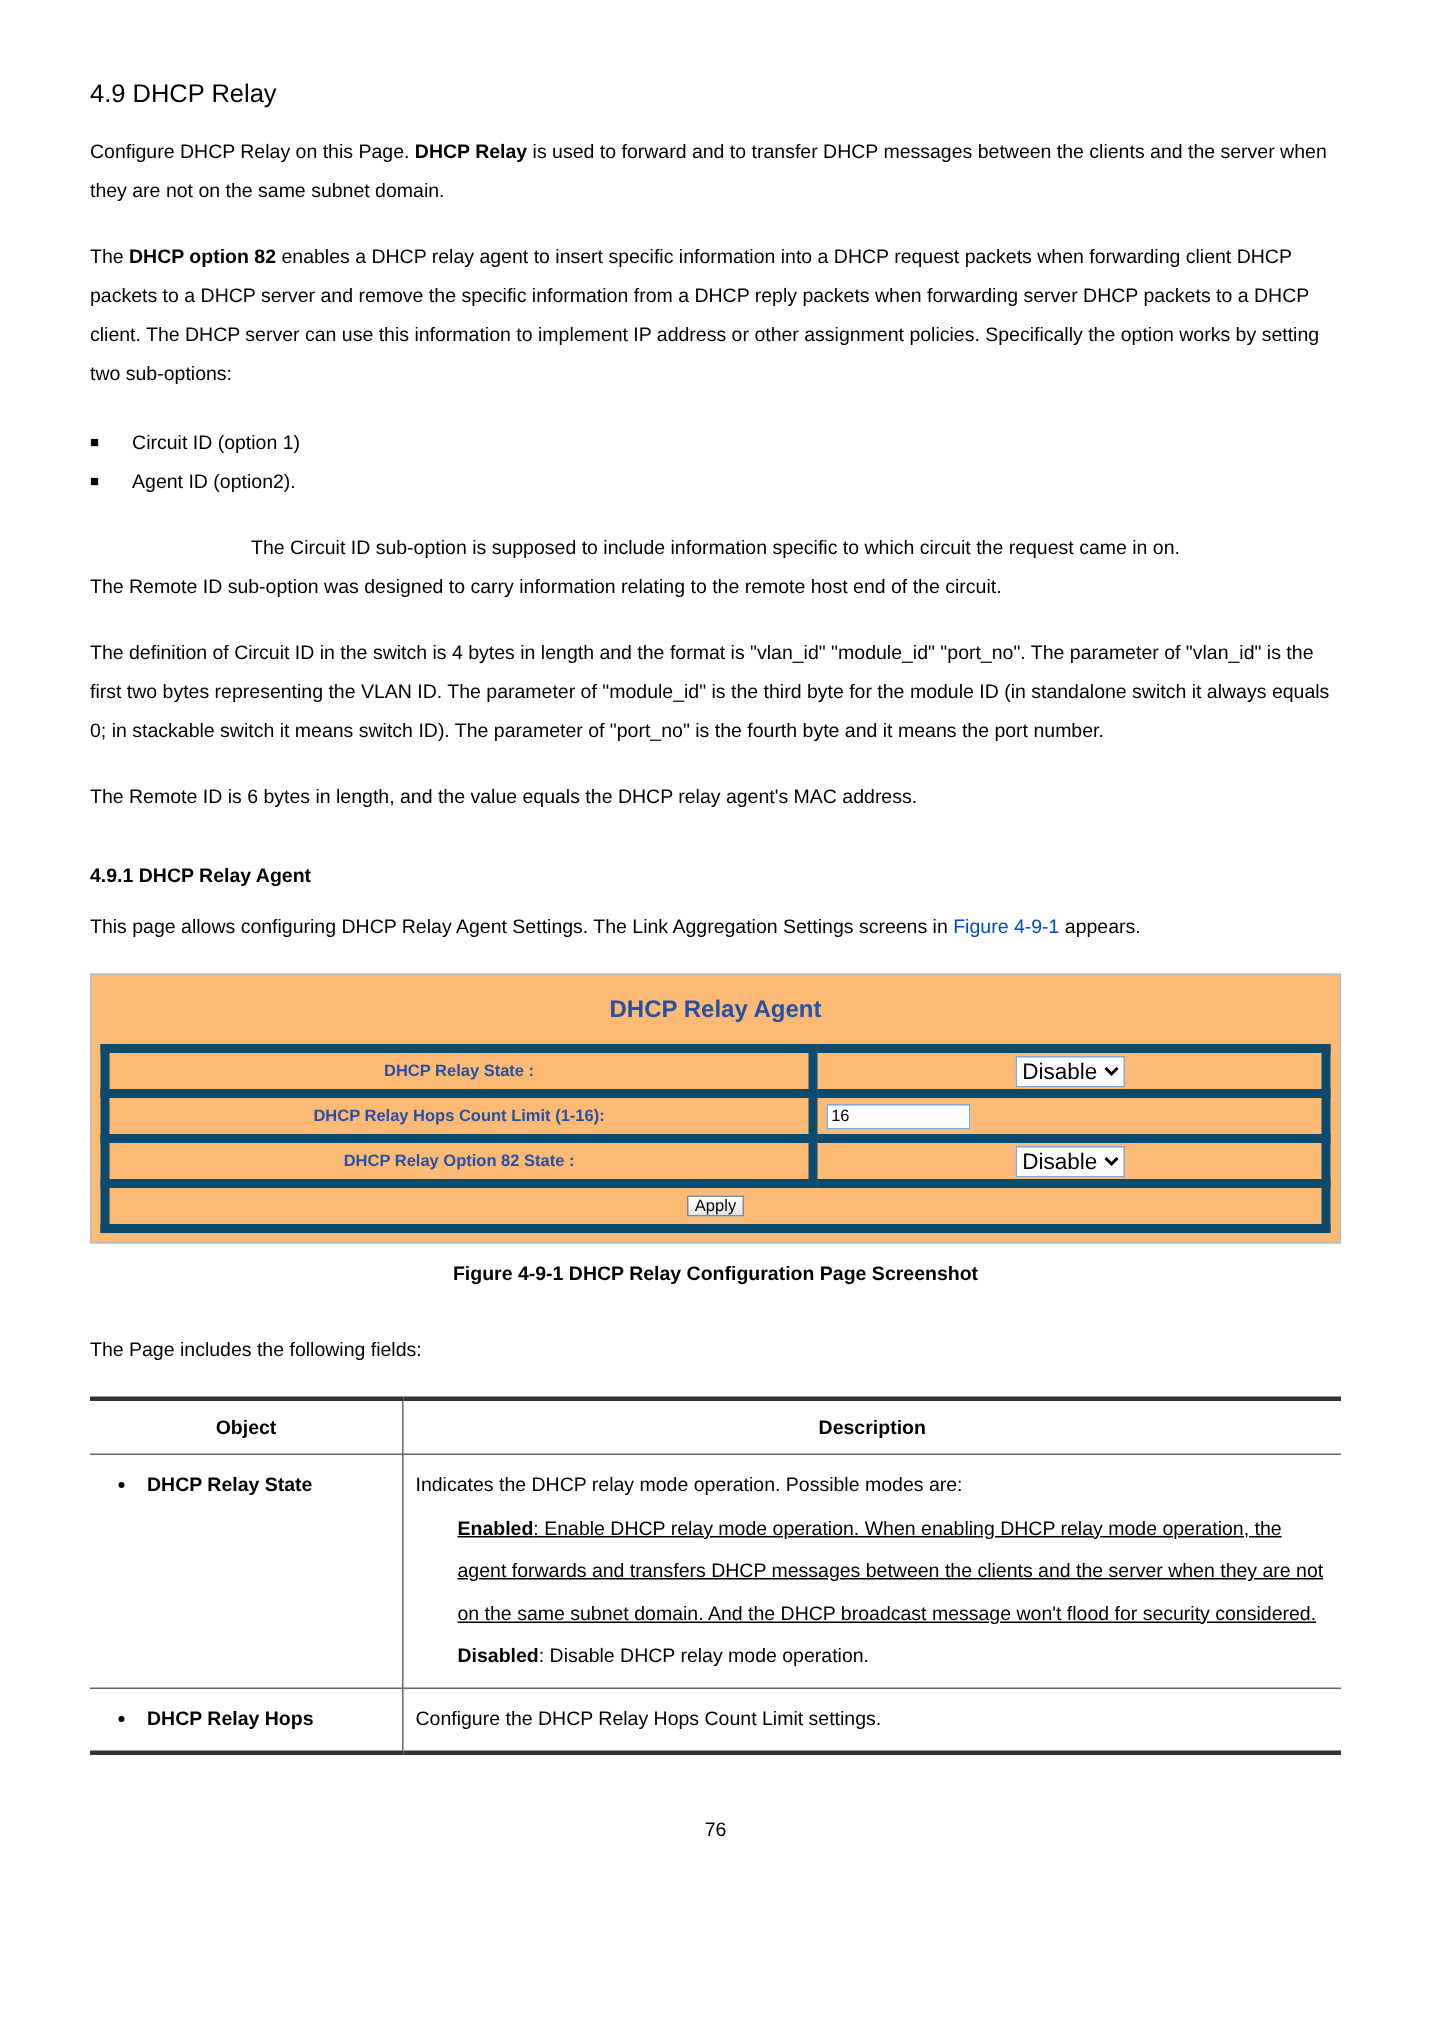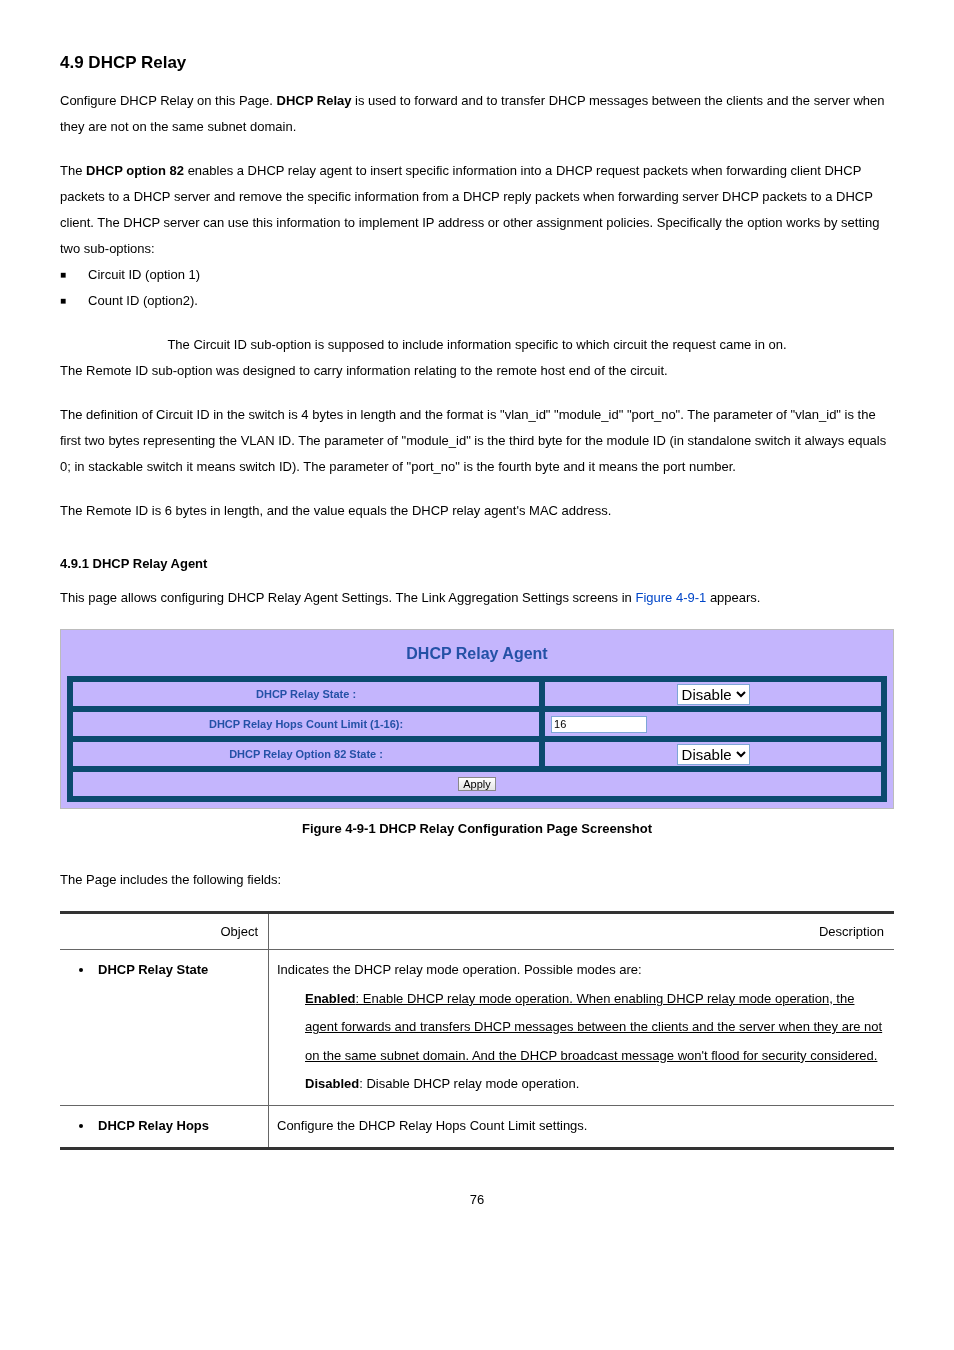--- a/index.html
+++ b/index.html
@@ -6,21 +6,21 @@
     font-family: Arial, sans-serif;
     font-size: 13px;
     line-height: 1.5;
     color: #000;
     background: #fff;
     margin: 0;
     padding: 50px 60px 30px 60px;
     width: 834px;
   }
   .section-title {
-    font-weight: bold;
+    font-weight: normal;
     font-size: 17px;
     margin-bottom: 12px;
   }
   p {
     margin: 0 0 18px 0;
     line-height: 2.0;
   }
   .bold-inline { font-weight: bold; }
   ul.square-list {
     list-style: none;
@@ -41,21 +41,21 @@
     font-weight: bold;
     font-size: 13px;
     margin-bottom: 12px;
     margin-top: 30px;
   }
   .link-blue { color: #0046c8; }
   .screenshot-box {
     border: 1px solid #bcbcbc;
     margin: 14px 0 6px 0;
     padding: 6px;
-    background: #c4b5fd;
+    background: #fdba74;
   }
   .screenshot-title {
     font-family: "Trebuchet MS", Arial, sans-serif;
     color: #2451a6;
     font-weight: bold;
     text-align: center;
     font-size: 16px;
     padding: 6px 0 10px 0;
   }
   table.config-table {
@@ -105,22 +105,22 @@
     text-align: center;
     margin: 10px 0 28px 0;
     font-weight: bold;
   }
   table.desc-table {
     width: 100%;
     border-collapse: collapse;
     margin-top: 6px;
   }
   table.desc-table th {
-    text-align: right;
-    font-weight: normal;
+    text-align: center;
+    font-weight: bold;
     padding: 8px 10px;
     border-bottom: 1px solid #666;
     border-top: 3px solid #333;
   }
   table.desc-table th:first-child {
     border-right: 1px solid #666;
     width: 25%;
   }
   table.desc-table td {
     border-bottom: 1px solid #666;
@@ -148,27 +148,27 @@
 </style>
 </head>
 <body>
 
 <div class="section-title">4.9 DHCP Relay</div>
 
 <p>
   <span>Configure DHCP Relay on this Page. </span><span class="bold-inline">DHCP Relay</span><span> is used to forward and to transfer DHCP messages between the clients and the server when they are not on the same subnet domain.</span>
 </p>
 
-<p style="margin-bottom:0;">
+<p style="margin-bottom:20px;">
   <span>The </span><span class="bold-inline">DHCP option 82</span><span> enables a DHCP relay agent to insert specific information into a DHCP request packets when forwarding client DHCP packets to a DHCP server and remove the specific information from a DHCP reply packets when forwarding server DHCP packets to a DHCP client. The DHCP server can use this information to implement IP address or other assignment policies. Specifically the option works by setting two sub-options:</span>
 </p>
 
 <ul class="square-list">
   <li>Circuit ID (option 1)</li>
-  <li>Count ID (option2).</li>
+  <li>Agent ID (option2).</li>
 </ul>
 
 <p style="margin-bottom:0;text-align:center;">The Circuit ID sub-option is supposed to include information specific to which circuit the request came in on.</p>
 <p>The Remote ID sub-option was designed to carry information relating to the remote host end of the circuit.</p>
 <p>The definition of Circuit ID in the switch is 4 bytes in length and the format is "vlan_id" "module_id" "port_no". The parameter of "vlan_id" is the first two bytes representing the VLAN ID. The parameter of "module_id" is the third byte for the module ID (in standalone switch it always equals 0; in stackable switch it means switch ID). The parameter of "port_no" is the fourth byte and it means the port number.</p>
 <p>The Remote ID is 6 bytes in length, and the value equals the DHCP relay agent's MAC address.</p>
 
 <div class="subsection-title">4.9.1 DHCP Relay Agent</div>
 
 <p>

